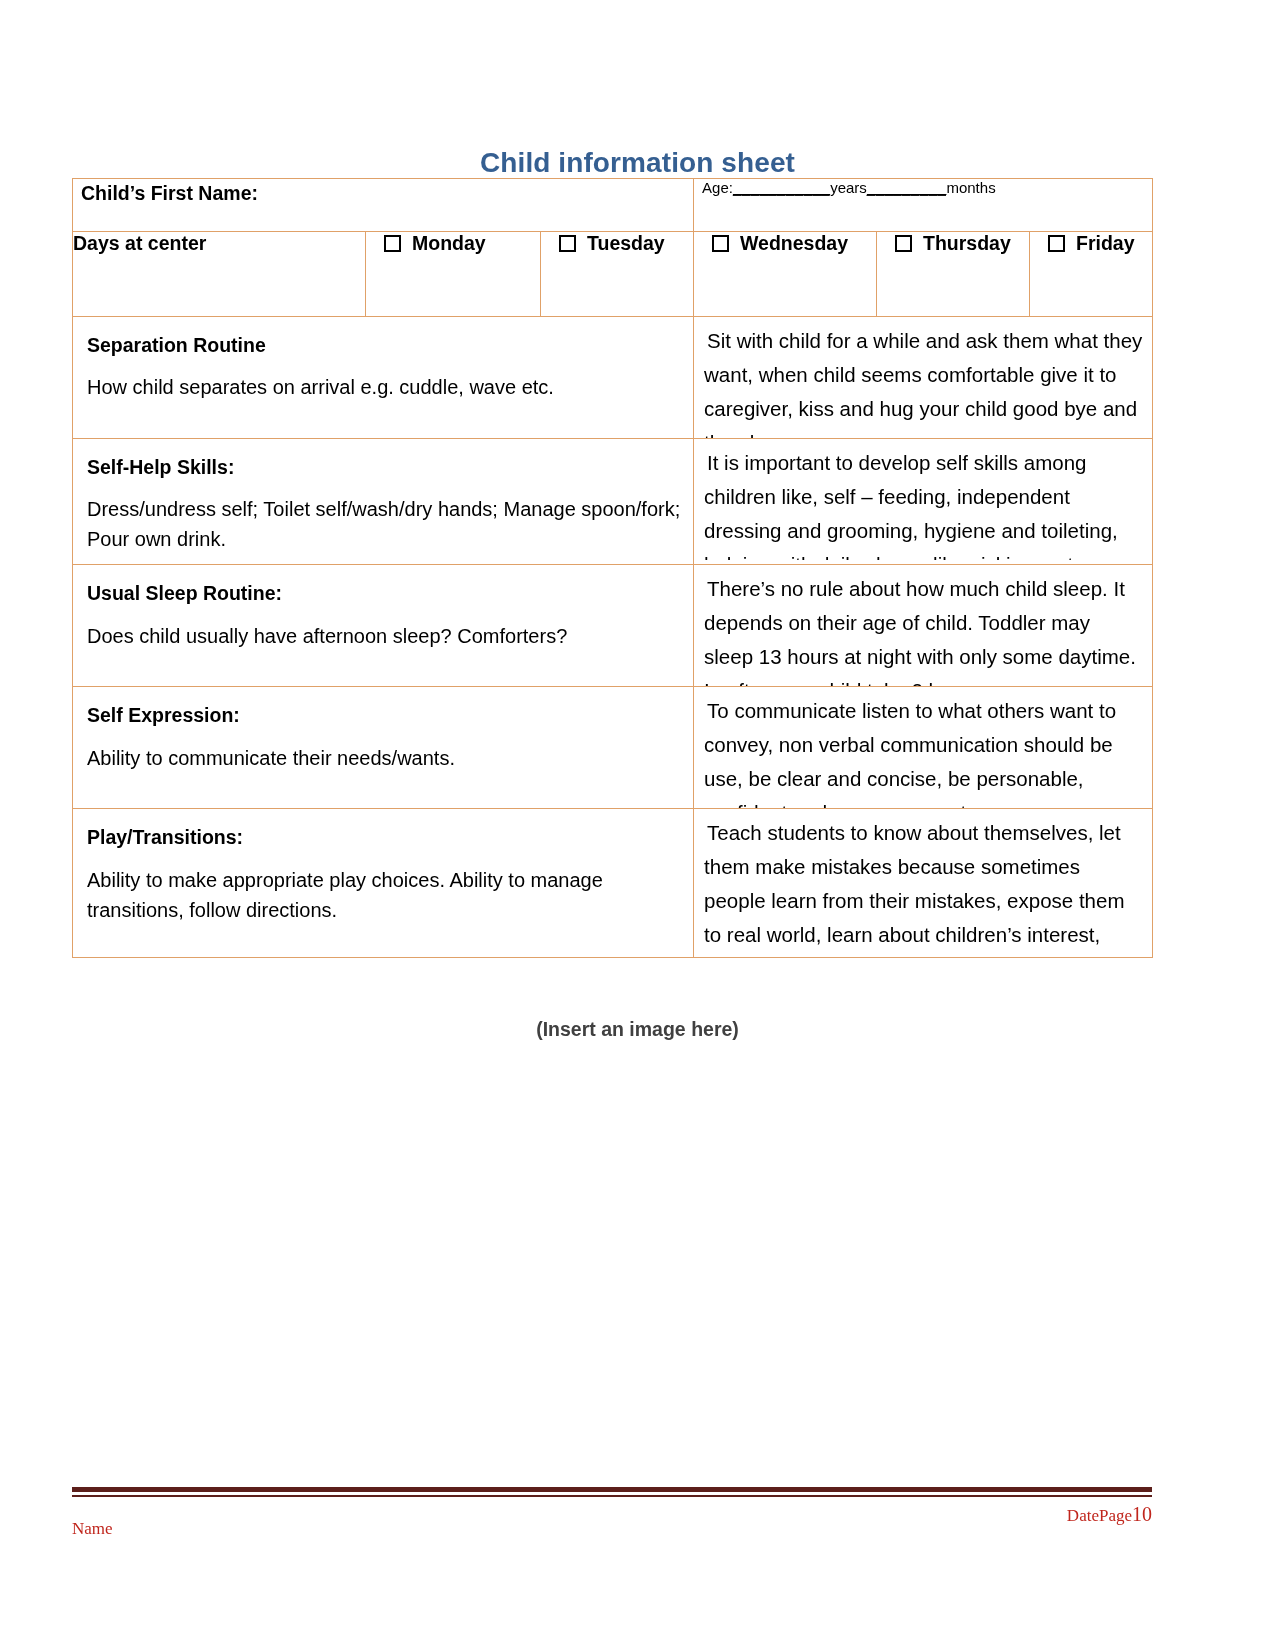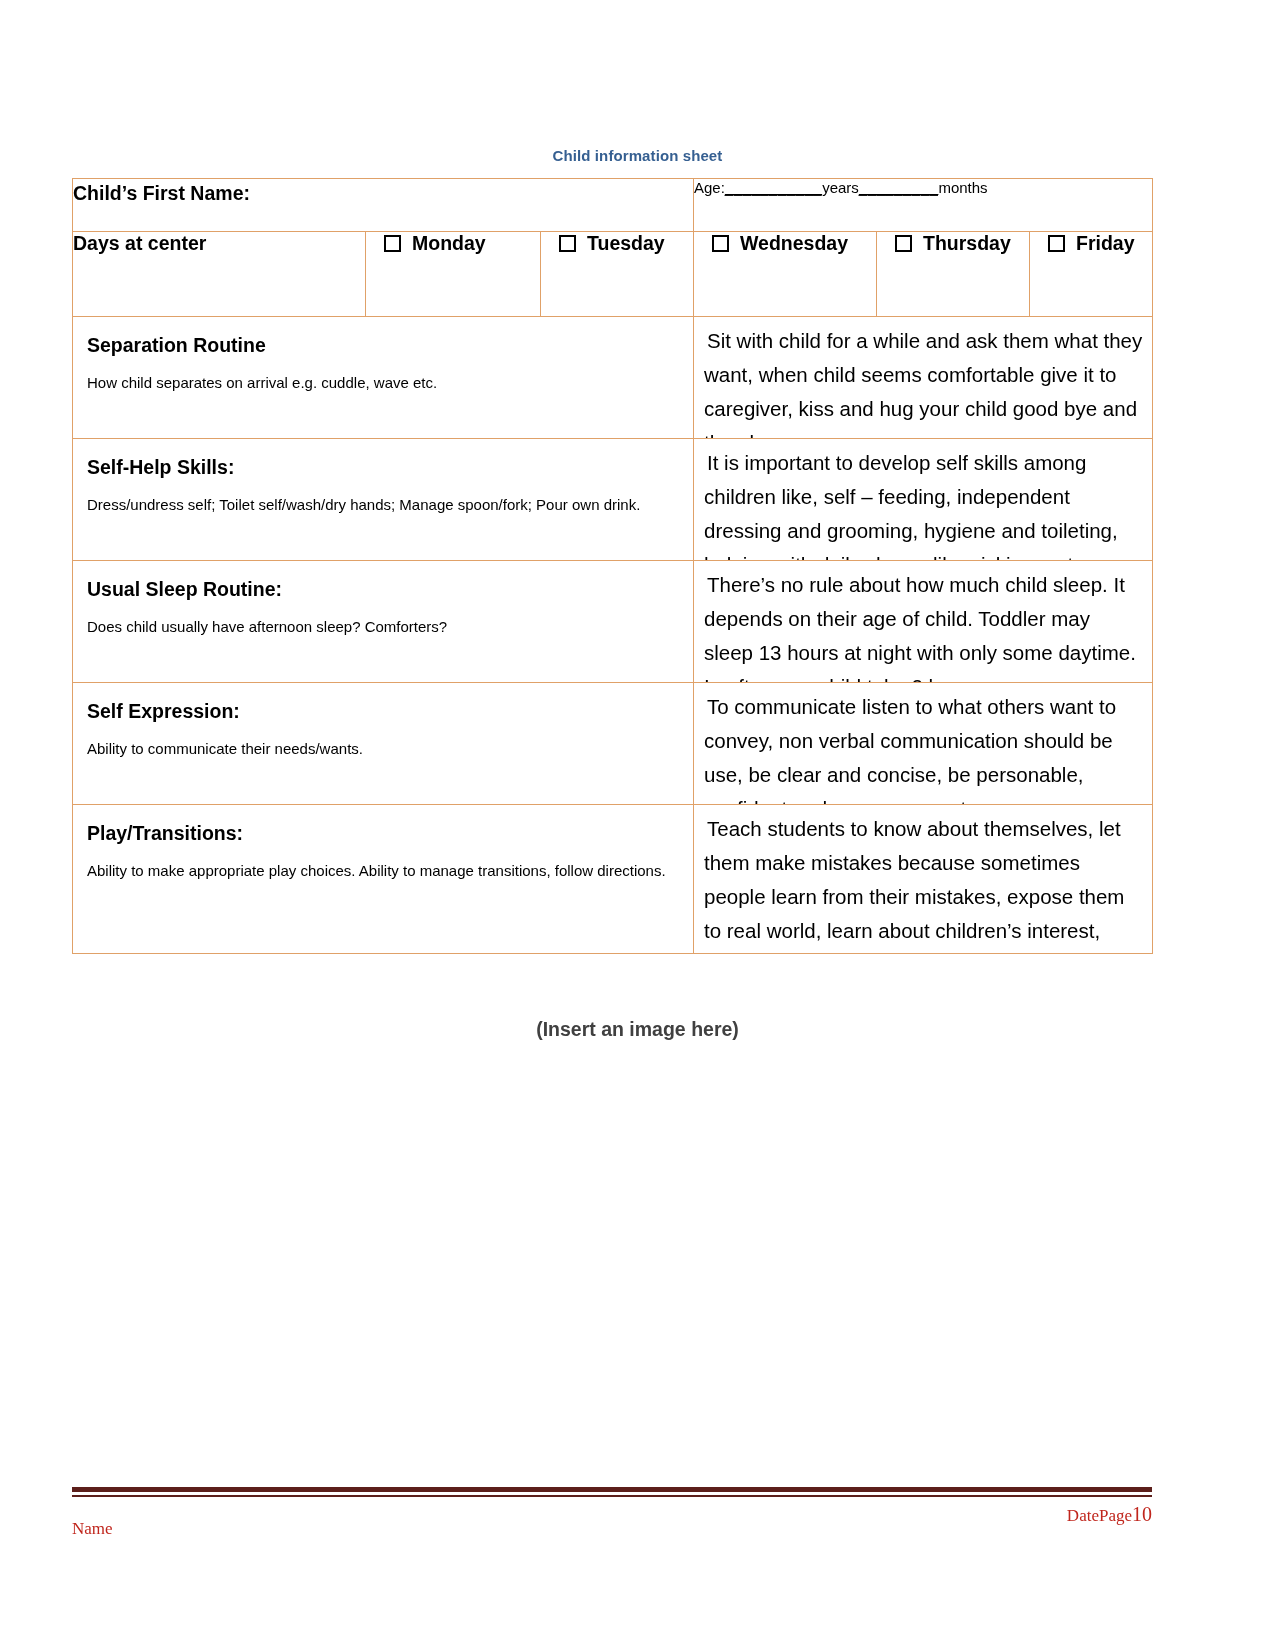--- a/index.html
+++ b/index.html
@@ -22,21 +22,21 @@
     overflow: hidden;
   }
 
   
   .doc-title {
     position: absolute;
     left: 0;
     top: 147px;
     width: 1275px;
     text-align: center;
-    font-size: 15px;
+    font-size: 28px;
     font-weight: bold;
     color: #355f91;
     letter-spacing: 0.1px;
   }
 
   
   .sheet-table {
     position: absolute;
     left: 72px;
     top: 178px;
@@ -55,28 +55,28 @@
     padding: 14px 12px 10px 14px;
   }
 
   .lbl-bold {
     font-size: 19.5px;
     font-weight: bold;
     line-height: 1.45;
     white-space: nowrap;
   }
   .lbl-sub {
-    font-size: 15px;
+    font-size: 20px;
     font-weight: normal;
     line-height: 1.5;
     margin-top: 13px;
   }
 
   
-  .row-name td { height: 52px; }
+  .row-name td { height: 52px; padding-left: 8px; }
   .name-cell { padding: 17px 12px 12px 16px; }
   .age-cell  { padding: 17px 12px 12px 16px; }
   .age-line {
     font-size: 15px;
     font-weight: normal;
     white-space: nowrap;
   }
   .blank { text-decoration: underline; letter-spacing: 0.5px; }
 
   

